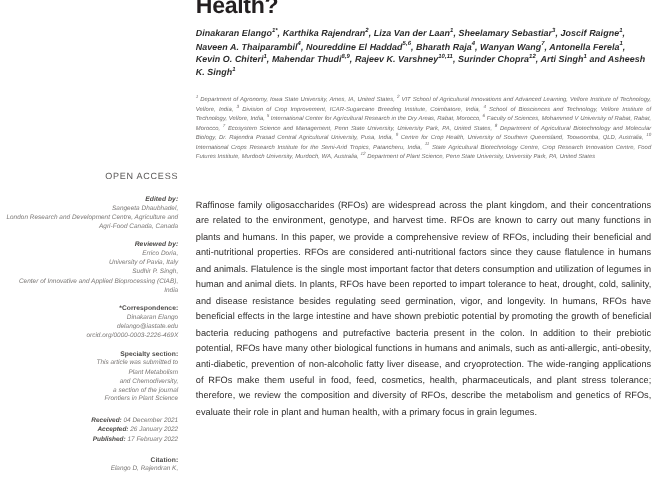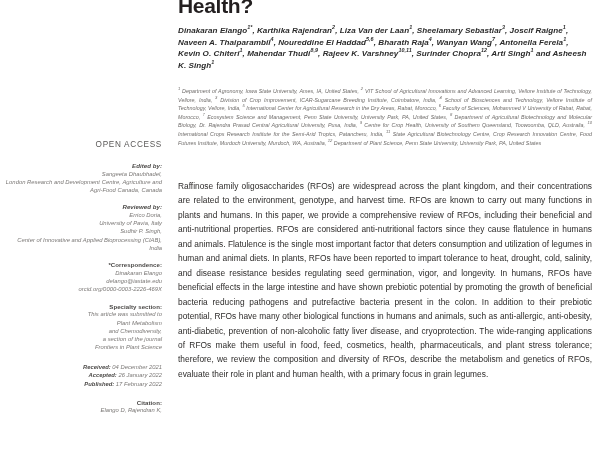--- a/index.html
+++ b/index.html
@@ -98,20 +98,21 @@
     width: 158px;
     text-align: right;
     color: #6d6a68;
   }
   .oa-badge {
     font-size: 8.2px;
     letter-spacing: 0.7px;
     color: #595756;
     margin-bottom: 13px;
     font-weight: normal;
+    margin-top: 16px;
   }
   .side-heading {
     font-size: 6.1px;
     font-weight: bold;
     font-style: italic;
     color: #4b4947;
     margin-top: 9px;
     margin-bottom: 0.5px;
     letter-spacing: 0.05px;
   }

